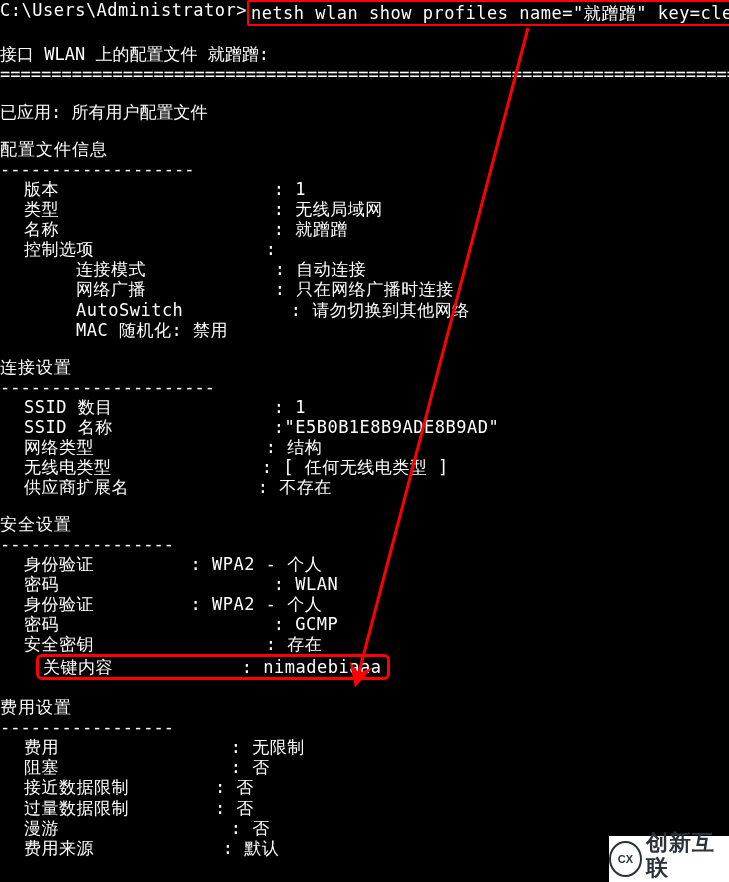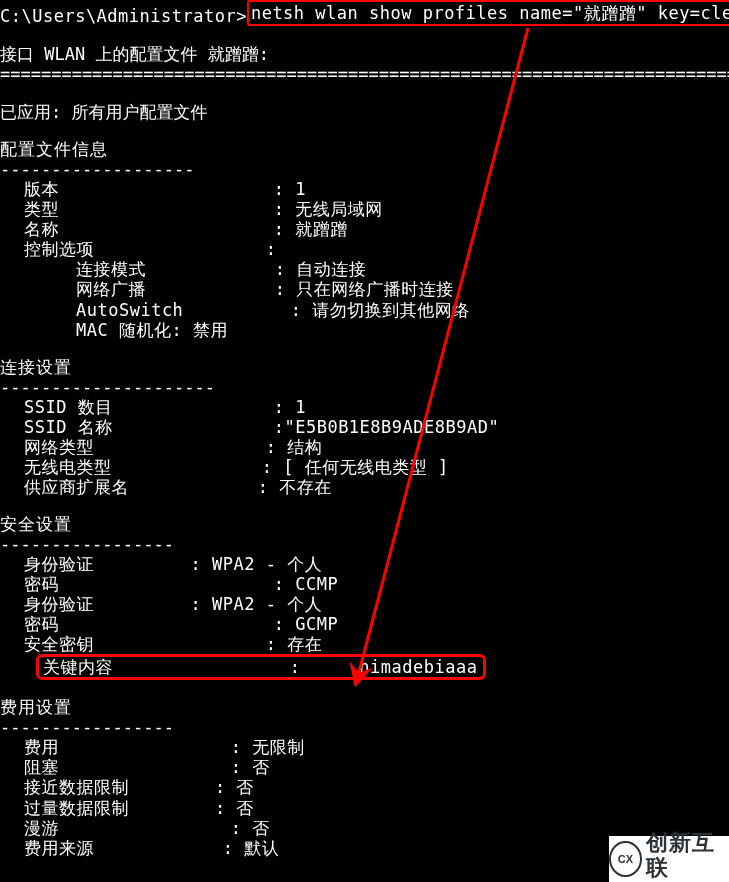--- a/index.html
+++ b/index.html
@@ -10,21 +10,21 @@
     font-size: 17px;
     line-height: 1.18;
     width: 729px;
     height: 882px;
     overflow: hidden;
     position: relative;
   }
   .prompt-line {
     white-space: nowrap;
     display: flex;
-    align-items: flex-end;
+    align-items: flex-start;
   }
   .prompt-path {
     padding-right: 0;
     letter-spacing: 0.5px;
   }
   .cmd-box {
     border: 2px solid #ff0000;
     border-radius: 2px;
     padding: 0 4px 0 2px;
     letter-spacing: 0.5px;
@@ -56,21 +56,20 @@
     align-items: center;
     border: 3px solid #ff0000;
     border-radius: 6px;
     padding: 0 6px 0 4px;
     margin-left: 36px;
     height: 26px;
     line-height: 20px;
     background: #000;
     letter-spacing: 0.5px;
     white-space: pre;
-    gap: 48px;
   }
 
   
   .arrow-svg {
     position: absolute;
     top: 26px;
     left: 338px;
     pointer-events: none;
   }
 
@@ -141,21 +140,21 @@
 <div class="short-hr">---------------------</div>
 <div class="row indent1"><span>SSID 数目</span>               : <span>1</span></div>
 <div class="row indent1"><span>SSID 名称</span>               :<span>"E5B0B1E8B9ADE8B9AD"</span></div>
 <div class="row indent1"><span>网络类型</span>                : <span>结构</span></div>
 <div class="row indent1"><span>无线电类型</span>              : <span>[ 任何无线电类型 ]</span></div>
 <div class="row indent1"><span>供应商扩展名</span>            : <span>不存在</span></div>
 
 <div class="section-title">安全设置</div>
 <div class="short-hr">-----------------</div>
 <div class="row indent1"><span>身份验证</span>         : <span>WPA2 - 个人</span></div>
-<div class="row indent1"><span>密码</span>                    : <span>CCMP</span></div>
+<div class="row indent1"><span>密码</span>                    : <span>WLAN</span></div>
 <div class="row indent1"><span>身份验证</span>         : <span>WPA2 - 个人</span></div>
 <div class="row indent1"><span>密码</span>                    : <span>GCMP</span></div>
 <div class="row indent1"><span>安全密钥</span>                : <span>存在</span></div>
 <div>
   <span class="key-row-wrap"><span>关键内容</span>            : <span>nimadebiaaa</span></span>
 </div>
 
 <div class="section-title">费用设置</div>
 <div class="short-hr">-----------------</div>
 <div class="row indent1"><span>费用</span>                : <span>无限制</span></div>

